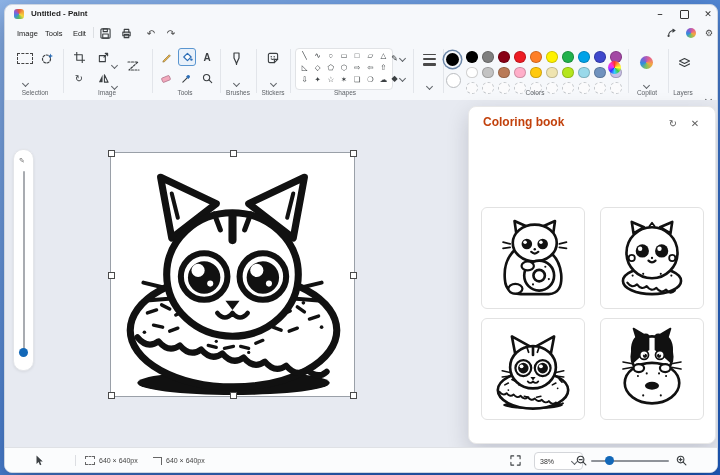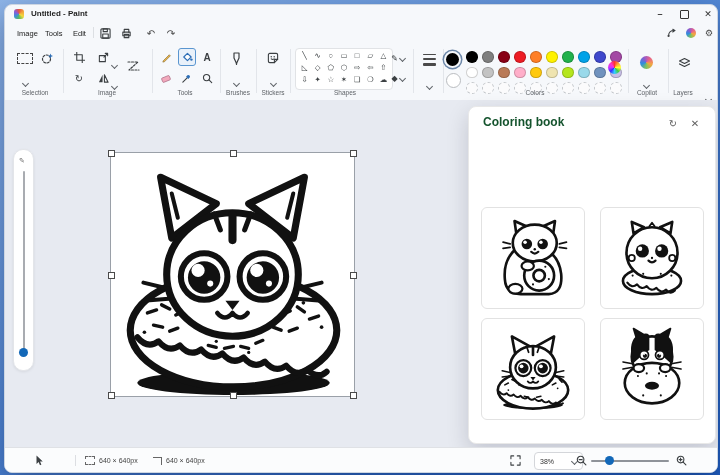--- a/index.html
+++ b/index.html
@@ -43,21 +43,21 @@
     background:conic-gradient(from 40deg,#e8618c,#f4a63f,#7fc35b,#2e8de0,#8a5cd0,#e8618c);}
   
   .workarea{left:0;top:95px;right:0;height:347px;background:#e7eaf1;}
   .size-slider{left:8px;top:49px;width:19px;height:220px;background:#fff;border:1px solid #e3e5e9;border-radius:10px;
     box-shadow:0 1px 3px rgba(0,0,0,.08);}
   .canvas{left:106px;top:53px;width:243px;height:243px;background:#fff;outline:1px solid #9aa0a8;}
   .handle{position:absolute;width:5px;height:5px;background:#fff;border:1px solid #4a4a4a;}
   
   .panel{left:463px;top:6px;width:246px;height:336px;background:#fff;border:1px solid #e8e8e8;border-radius:8px;
     box-shadow:0 8px 22px rgba(0,0,40,.16);}
-  .panel-title{left:14px;top:8px;font-size:12px;font-weight:bold;color:#14532d;}
+  .panel-title{left:14px;top:8px;font-size:12px;font-weight:bold;color:#c2410c;}
   .panel-ic{top:8px;width:16px;height:16px;display:flex;align-items:center;justify-content:center;color:#5f5f5f;font-size:10px;}
   .prompt-box{left:12px;top:33px;width:208px;height:30px;background:#fff;border:1px solid #d2d2d2;border-bottom:2px solid #1368b8;
     border-radius:4px;padding:5px 7px;font-size:8px;color:#3a3a3a;}
   .gen-btn{left:142px;top:77px;width:90px;height:17px;border-radius:4px;display:flex;align-items:center;justify-content:center;
     color:#fff;font-size:8.5px;}
   .thumb{position:absolute;width:102px;height:100px;background:#fff;border:1px solid #e2e2e2;border-radius:6px;
     display:flex;align-items:center;justify-content:center;}
   .thumb svg{width:88px;height:88px;}
   
   .statusbar{left:0;top:442px;right:0;height:25px;background:#fbfcfd;border-top:1px solid #dfe1e5;}

